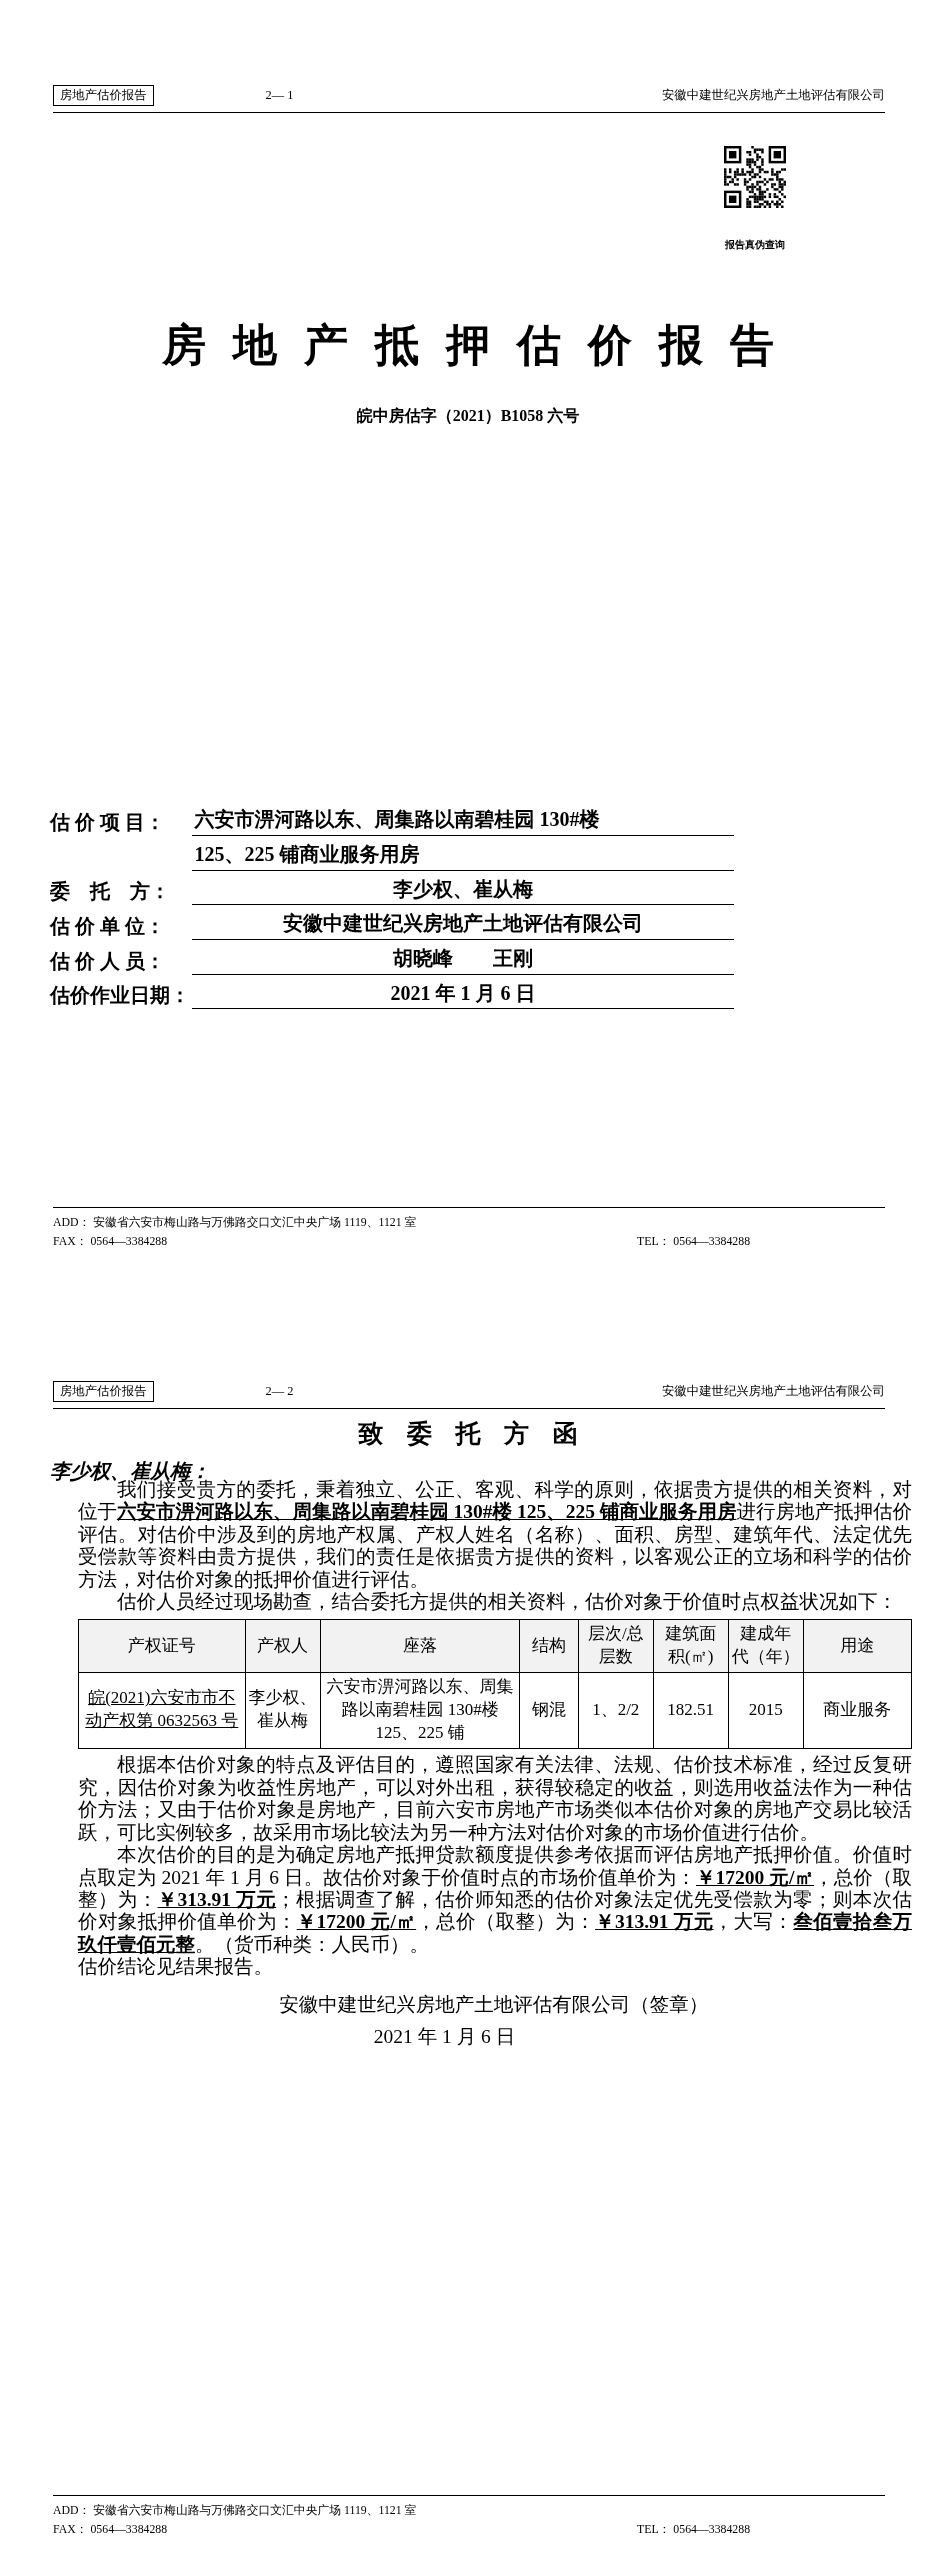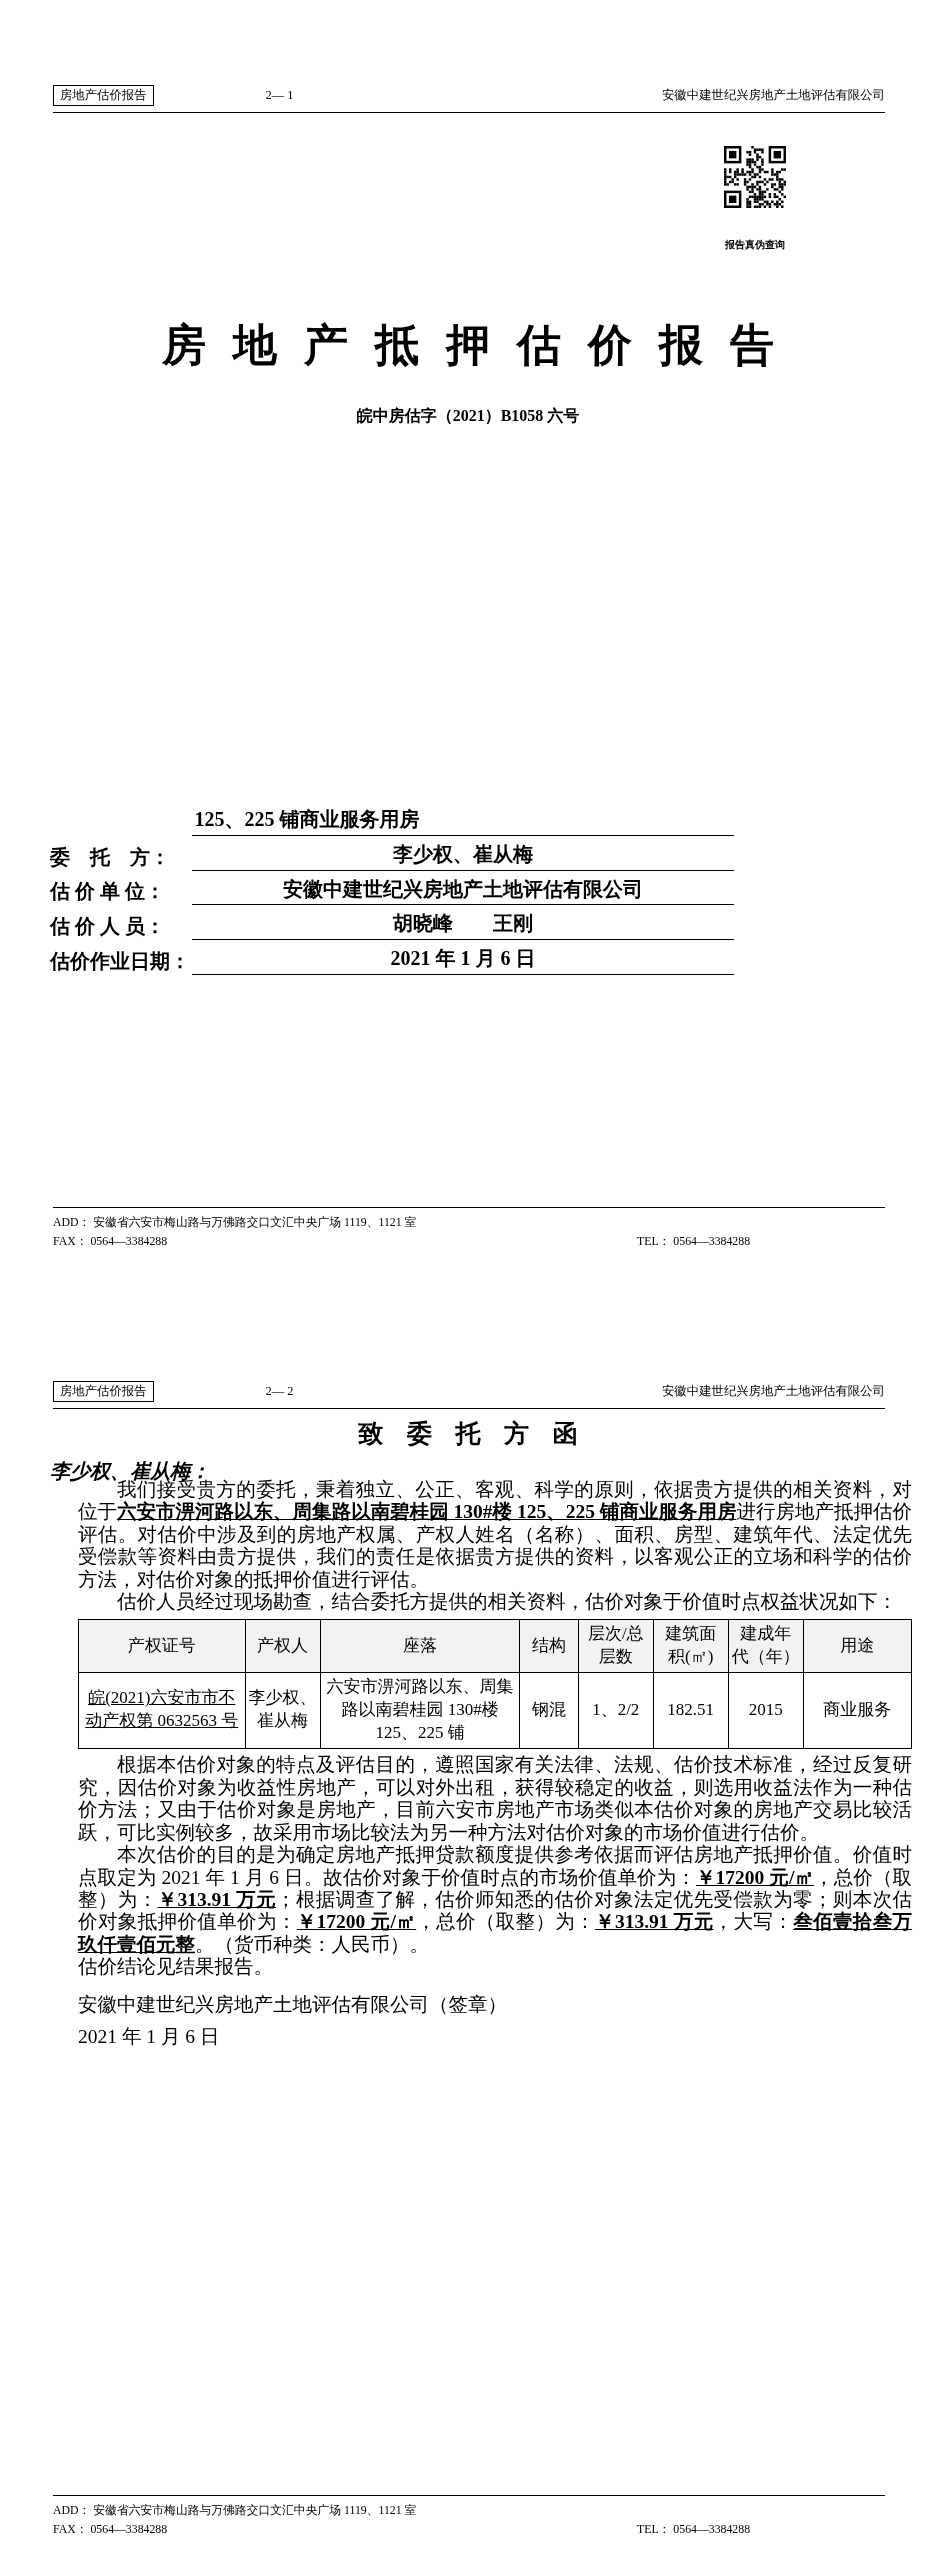--- a/index.html
+++ b/index.html
@@ -56,21 +56,21 @@
   .letter-body { position:absolute; top:191px; left:50px; width:834px; font-size:19.5px; line-height:22.4px; text-align:justify;margin-left:28px; }
   .letter-body p { margin:0; text-indent:2em; }
   .letter-body p.no-indent { text-indent:0; }
   .bu { font-weight:bold; text-decoration:underline; }
 
   .own-table { width:100%; border-collapse:collapse; margin:5.9px 0; font-size:17px; line-height:1.35; text-align:center; }
   .own-table th, .own-table td { border:0.6px solid #000; padding:2.9px 2.4px; vertical-align:middle; font-weight:normal; }
   .own-table th { white-space:pre-line; background:#f2f2f2; }
   .own-table td.cert-no { text-decoration:underline; }
 
-  .sign-block { margin-top:15.3px; text-align:left; }
+  .sign-block { margin-top:15.3px; text-align:center; }
   .sign-company { padding-right:2.4px; }
   .sign-legal { padding-right:118px; margin-top:13px; }
   .sign-date { padding-right:101px; margin-top:9.4px; }
 </style>
 </head>
 <body>
 
 <div class="canvas">
 
   <section class="page" id="page1">
@@ -278,20 +278,24 @@
       <div class="qr-caption">报告真伪查询</div>
     </div>
 
     <div class="report-title">
       <span>房地产抵押估价报告</span>
     </div>
     <div class="report-number">皖中房估字（2021）B1058 六号</div>
 
     <div class="cover-fields">
       <div class="field-row">
+        <div class="field-label">估 价 项 目：</div>
+        <div class="field-line left">六安市淠河路以东、周集路以南碧桂园 130#楼</div>
+      </div>
+      <div class="field-row">
         <div class="field-label"></div>
         <div class="field-line left">125、225 铺商业服务用房</div>
       </div>
       <div class="field-row">
         <div class="field-label">委　托　方：</div>
         <div class="field-line">李少权、崔从梅</div>
       </div>
       <div class="field-row">
         <div class="field-label">估 价 单 位：</div>
         <div class="field-line">安徽中建世纪兴房地产土地评估有限公司</div>

